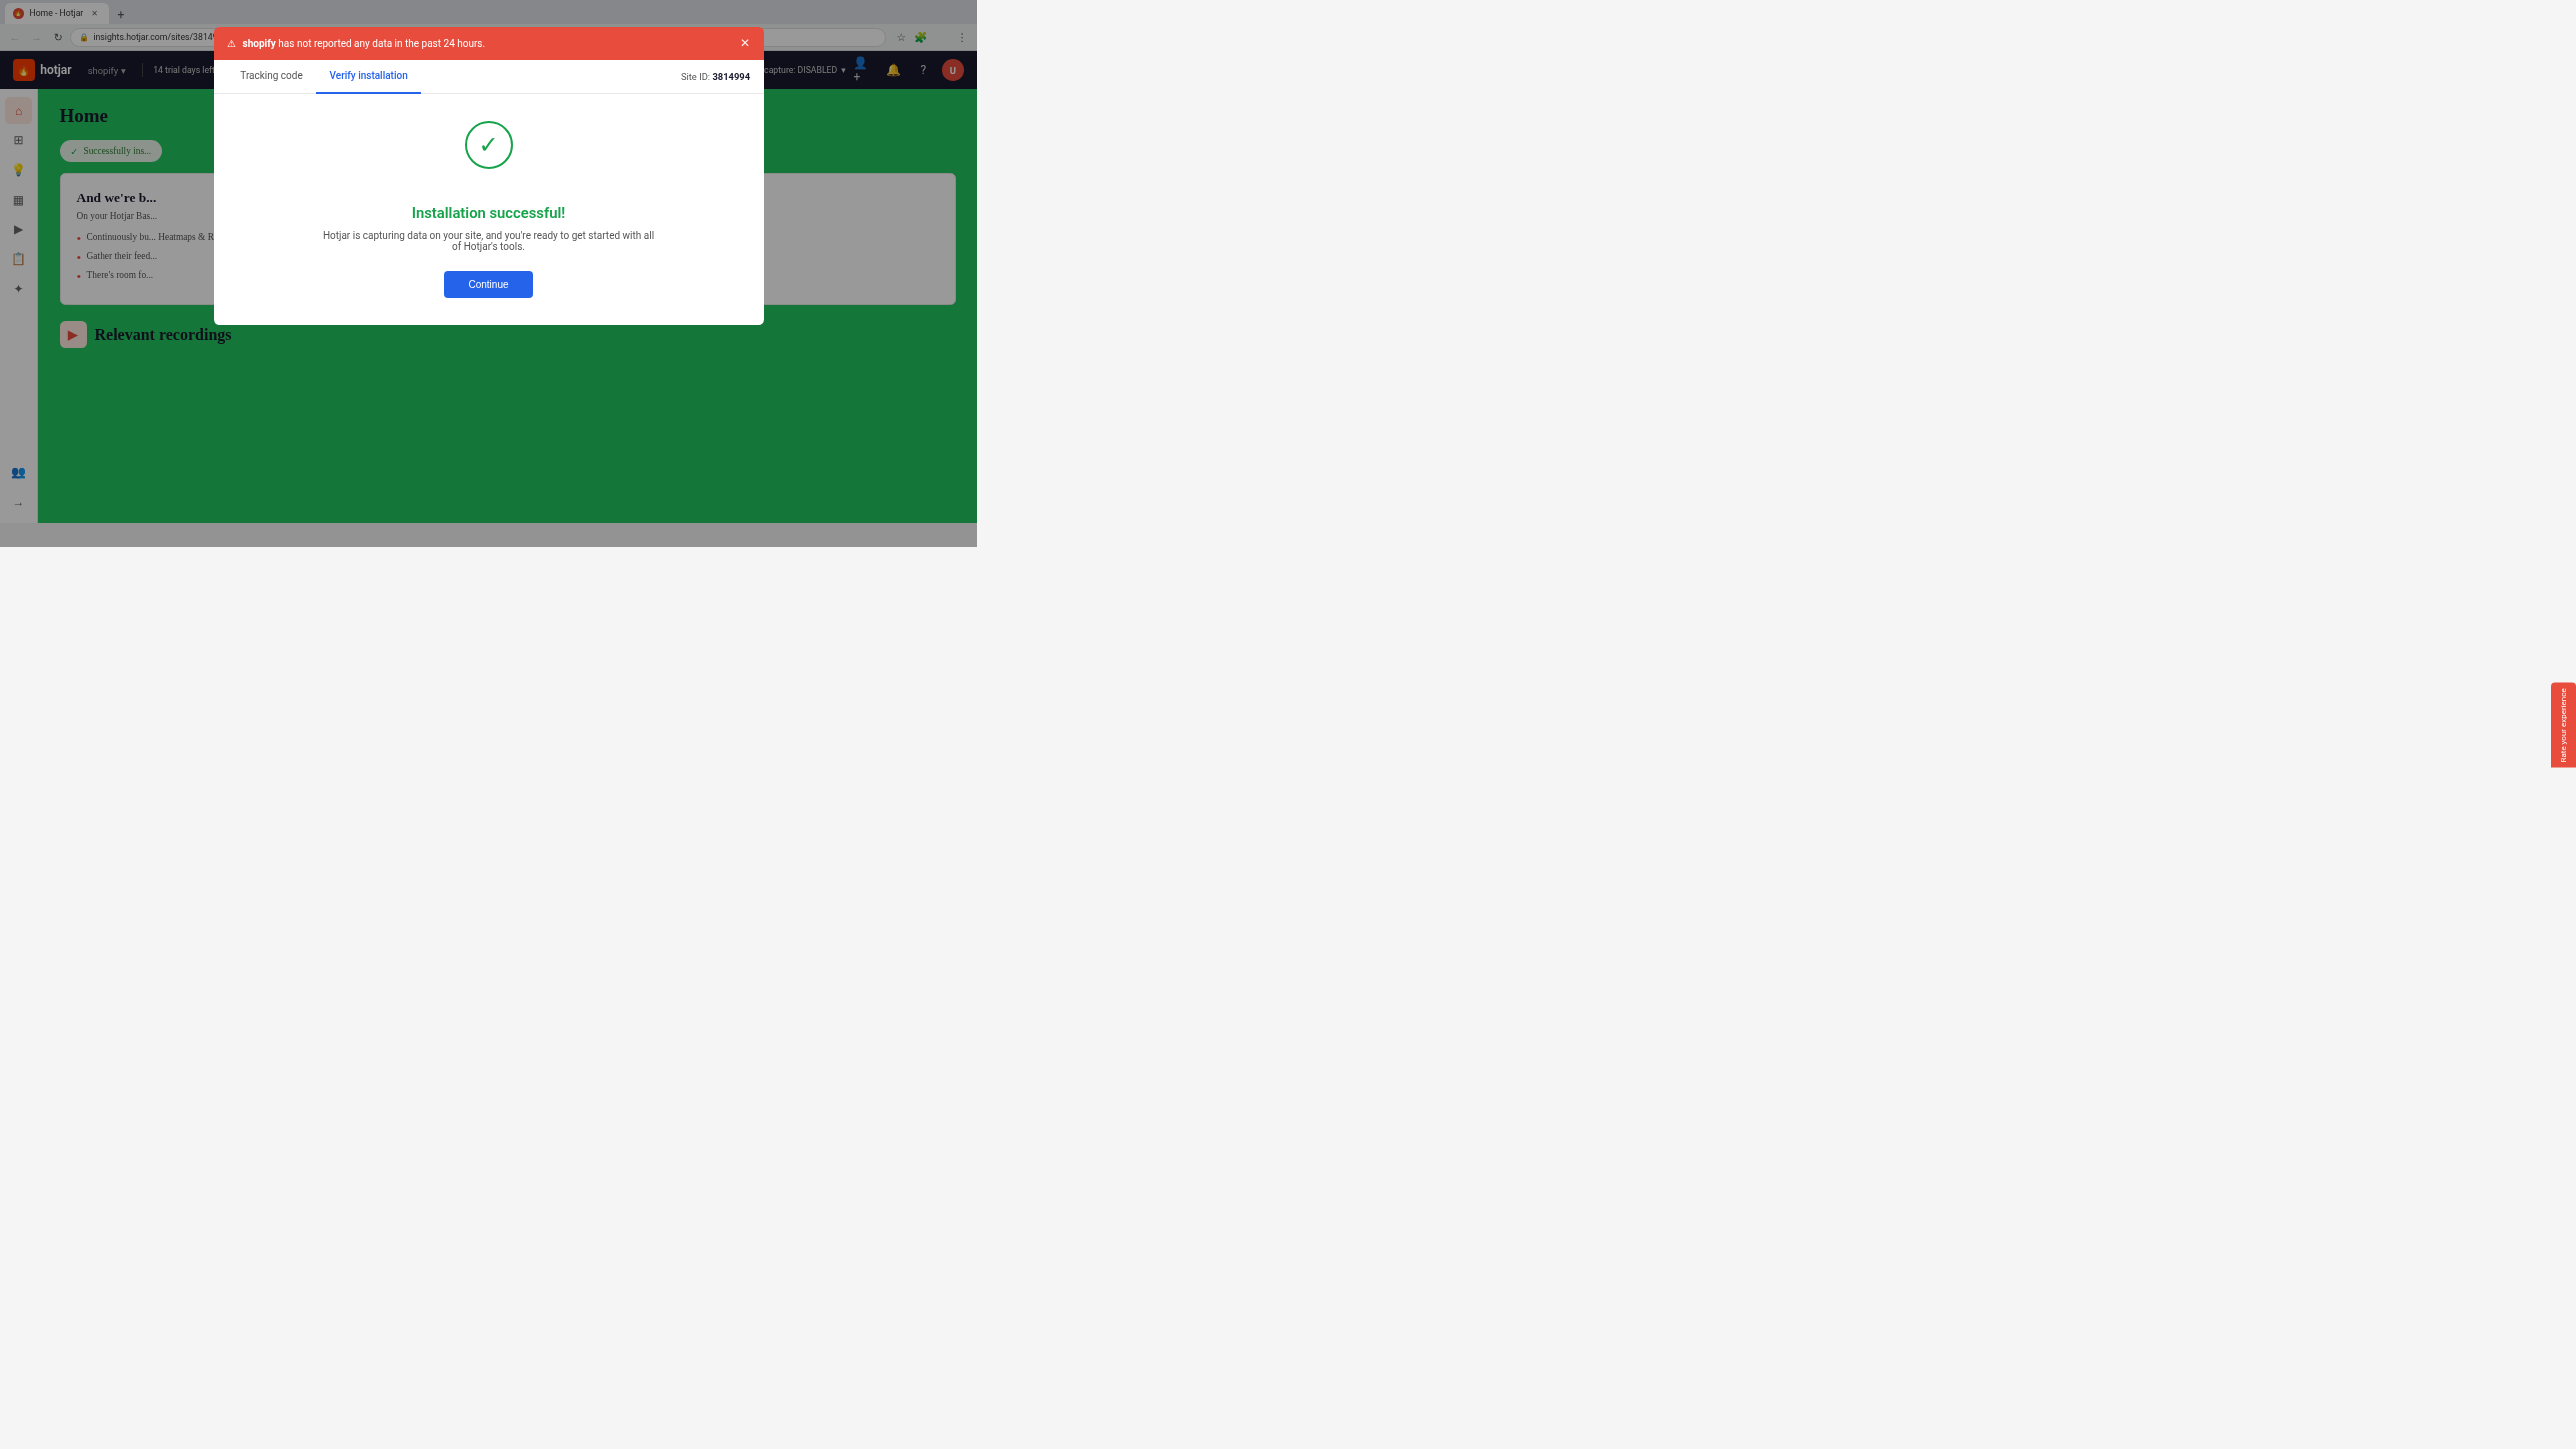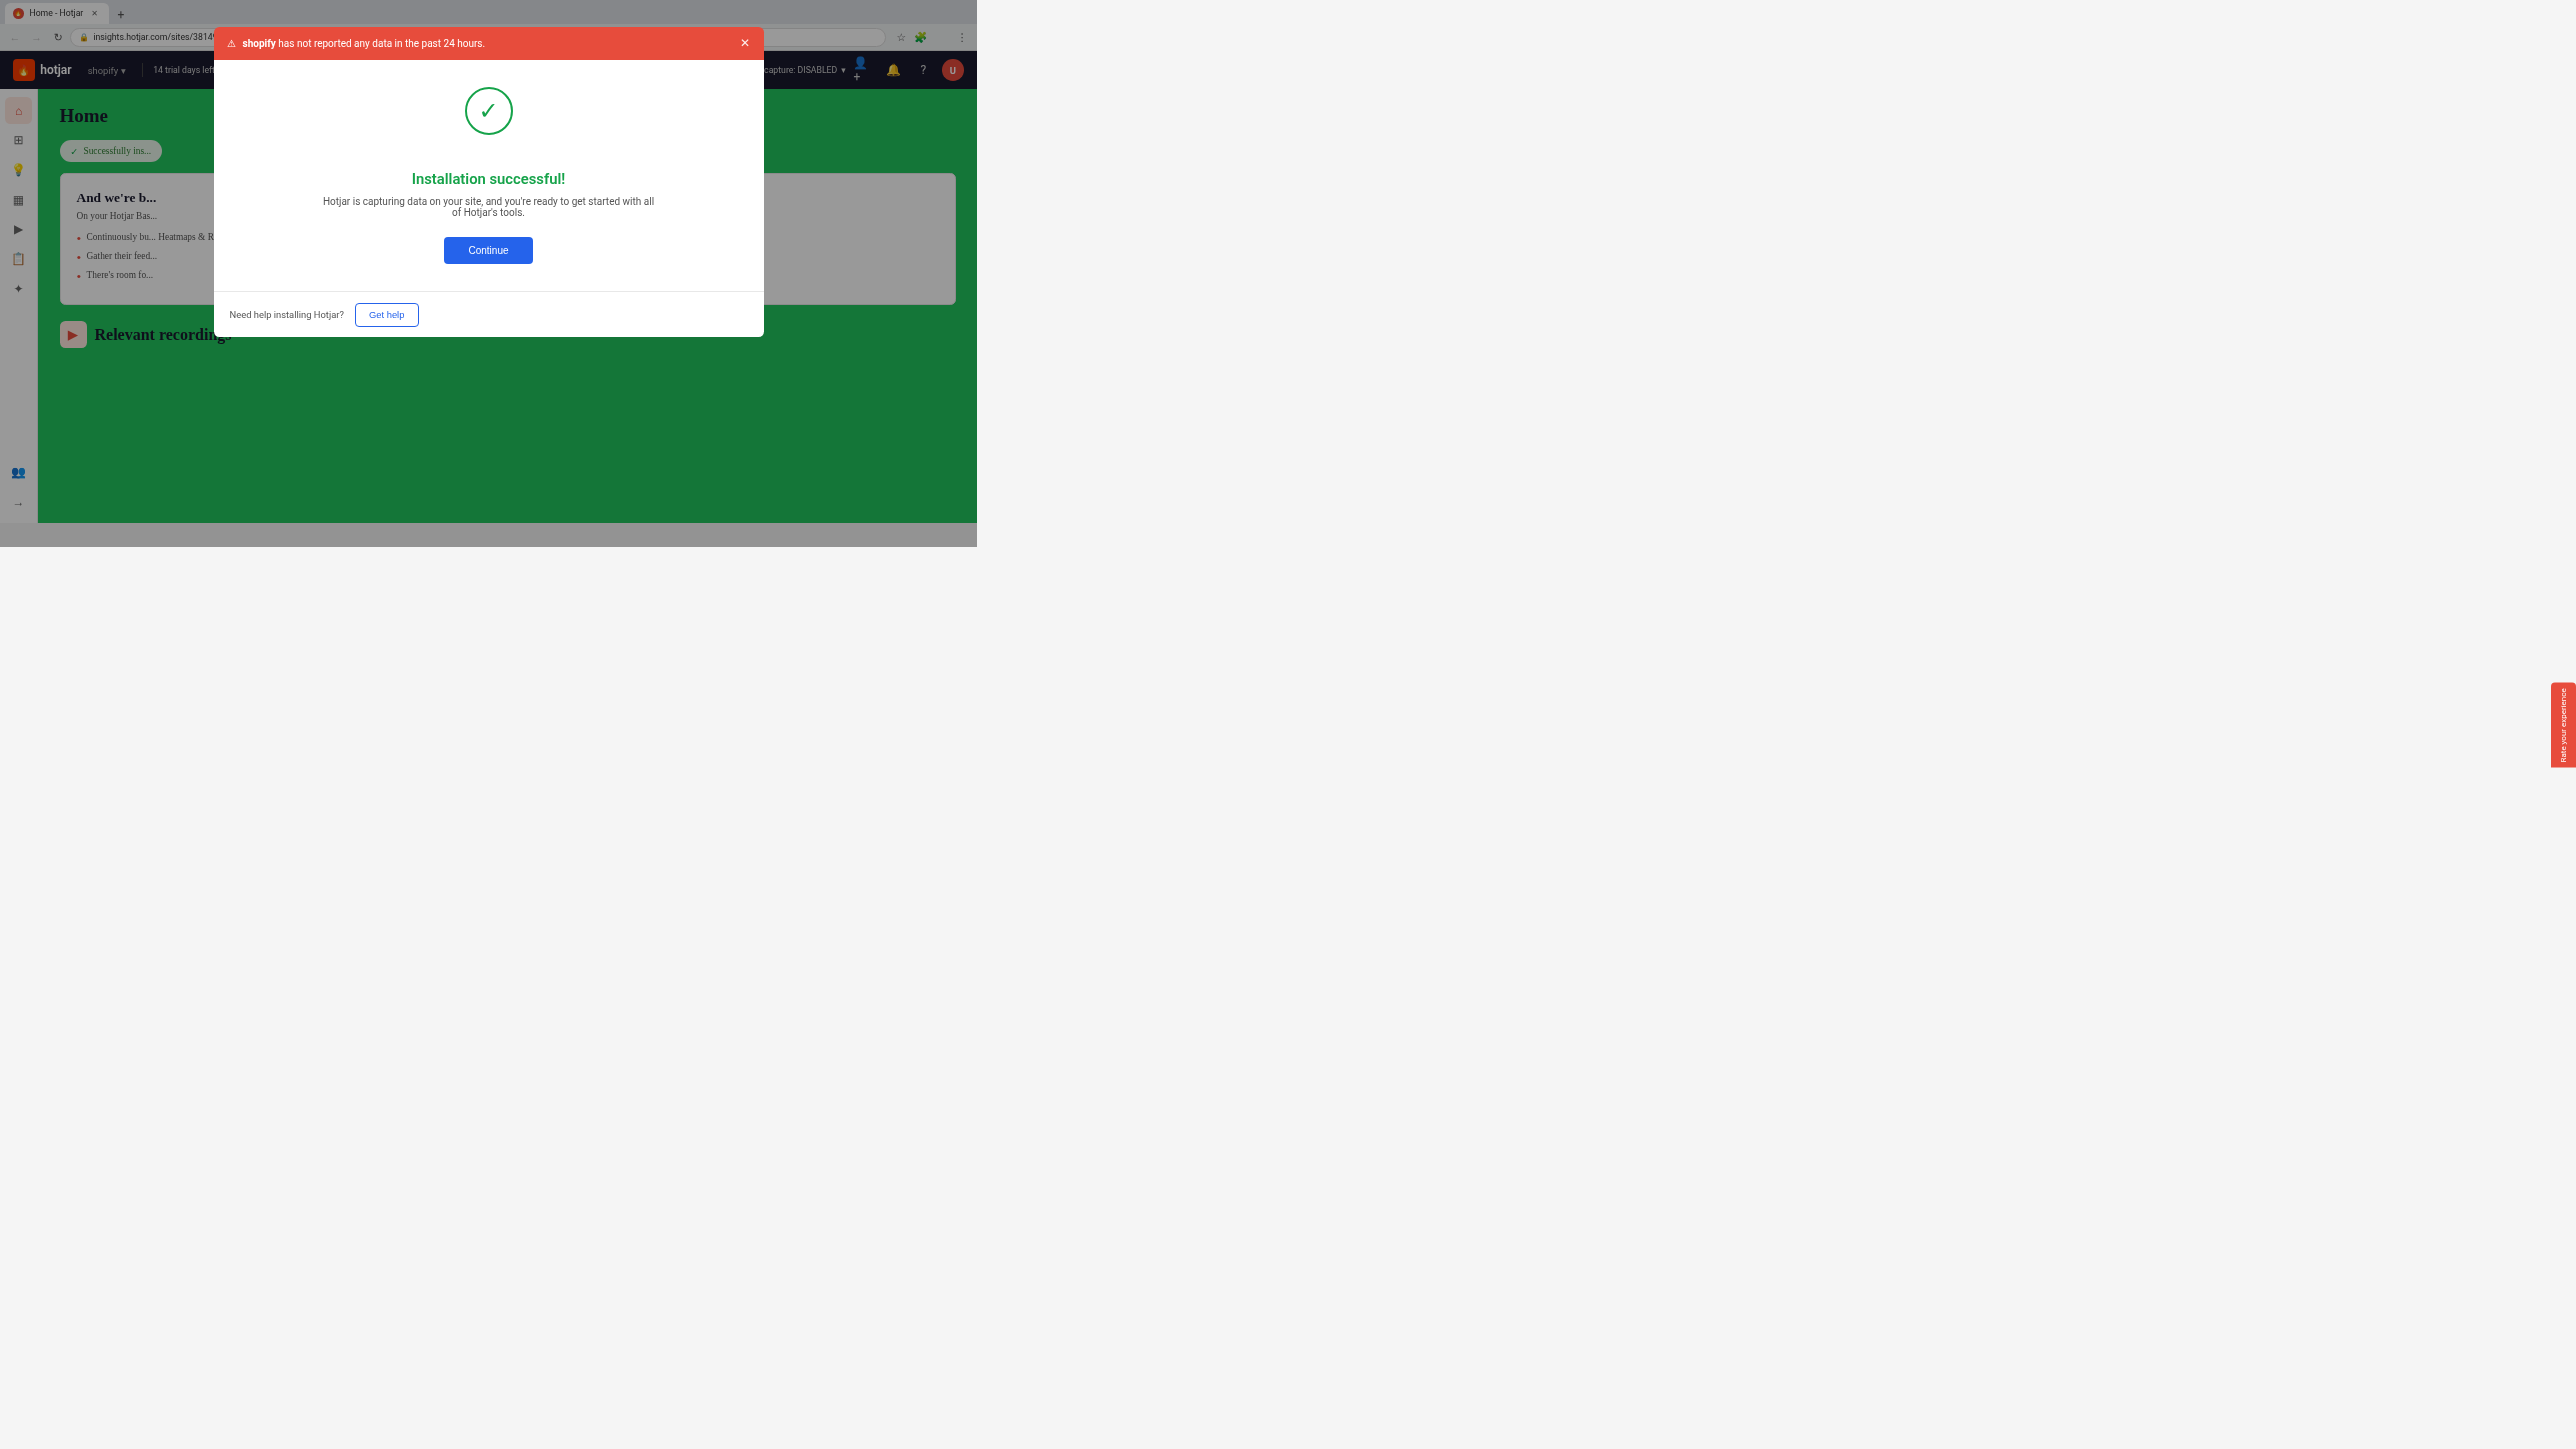--- a/index.html
+++ b/index.html
@@ -637,30 +637,34 @@
     <span>⚠</span>
     <span>
       <strong>shopify</strong>
       <span> has not reported any data in the past 24 hours.</span>
     </span>
     <span class="close-btn">✕</span>
   </div>
 
   <div class="dialog">
 
+    <div class="dialog-tabs">
+      <div class="dialog-tab">Tracking code</div>
+      <div class="dialog-tab active">Verify installation</div>
+      <div class="site-id">
+        <span>Site ID:</span>
+        <strong>3814994</strong>
+      </div>
+    </div>
 
     <div class="dialog-body" style="position:relative;">
       <div class="success-circle">
         <span class="checkmark">✓</span>
       </div>
       <div class="success-title">Installation successful!</div>
       <div class="success-desc">Hotjar is capturing data on your site, and you're ready to get started with all of Hotjar's tools.</div>
       <button class="continue-btn">Continue</button>
 
     </div>
 
-    <div class="dialog-footer">
-      <span class="dialog-footer-text">Need help installing Hotjar?</span>
-      <button class="get-help-btn">Get help</button>
-    </div>
   </div>
 </div>
 
 
 </body></html>

